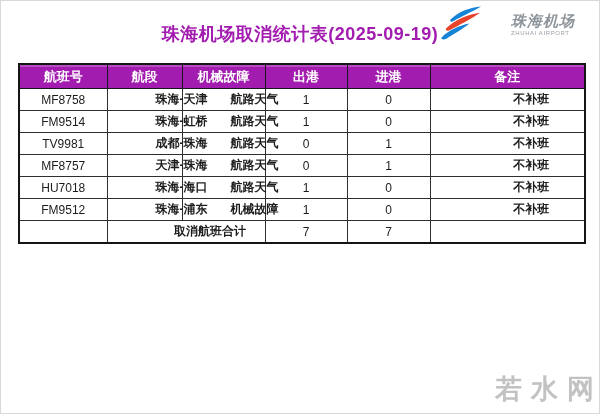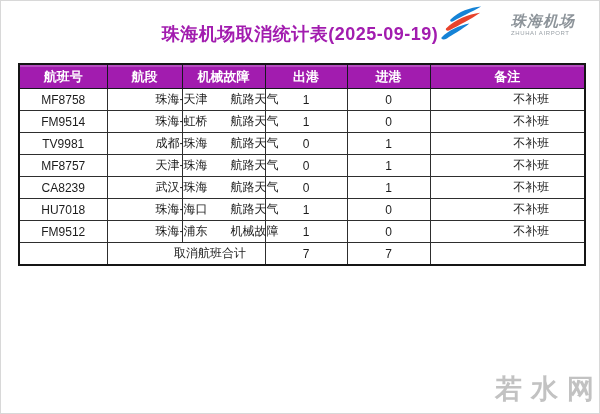--- a/index.html
+++ b/index.html
@@ -64,21 +64,21 @@
   }
   .flight-table thead th {
     background: #a21caf;
     color: #ffffff;
     font-weight: bold;
     font-size: 13px;
     height: 23px;
     border-color: #17171f;
     box-shadow: inset 0 2px 0 rgba(255,255,255,0.22);
   }
-  .flight-table td.cn { font-weight: normal; padding-left: 48px; }
+  .flight-table td.cn { font-weight: bold; padding-left: 48px; }
   .watermark {
     position: absolute;
     left: 494px; top: 370px;
     font-size: 27px;
     font-weight: bold;
     color: #c2c2c2;
     letter-spacing: 9px;
     white-space: nowrap;
     pointer-events: none;
   }
@@ -146,28 +146,20 @@
       </tr>
       <tr>
         <td>MF8757</td>
         <td class="cn">天津-珠海</td>
         <td class="cn">航路天气</td>
         <td>0</td>
         <td>1</td>
         <td class="cn">不补班</td>
       </tr>
       <tr>
-        <td>CA8239</td>
-        <td class="cn">武汉-珠海</td>
-        <td class="cn">航路天气</td>
-        <td>0</td>
-        <td>1</td>
-        <td class="cn">不补班</td>
-      </tr>
-      <tr>
         <td>HU7018</td>
         <td class="cn">珠海-海口</td>
         <td class="cn">航路天气</td>
         <td>1</td>
         <td>0</td>
         <td class="cn">不补班</td>
       </tr>
       <tr>
         <td>FM9512</td>
         <td class="cn">珠海-浦东</td>

